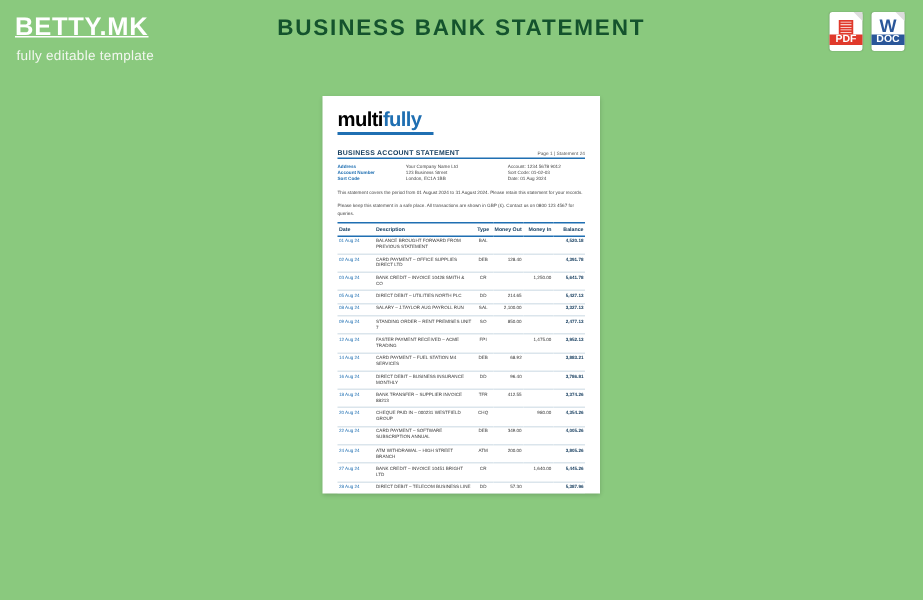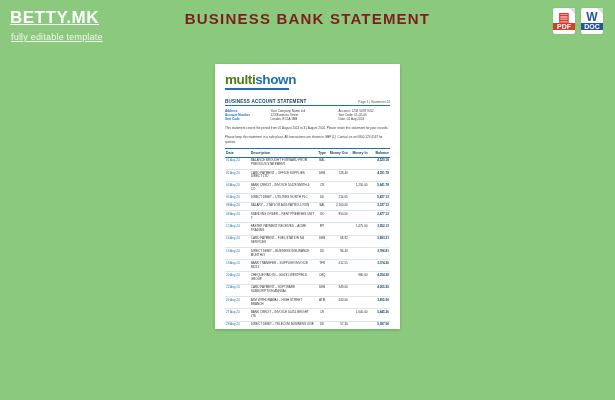--- a/index.html
+++ b/index.html
@@ -36,29 +36,28 @@
     letter-spacing: 0.5px;
     text-decoration: underline;
   }
   .brand-sub {
     position: absolute;
     left: 11px;
     top: 32px;
     color: #f2f7ef;
     font-size: 9px;
     letter-spacing: 0.2px;
-    text-decoration: underline;
   }
   .header-title {
     position: absolute;
     left: 0;
     top: 10px;
     width: 615px;
     text-align: center;
-    color: #7f1d1d;
+    color: #14532d;
     font-weight: bold;
     font-size: 15px;
     letter-spacing: 1.2px;
   }
   
   .badges {
     position: absolute;
     right: 12px;
     top: 8px;
     display: flex;
@@ -130,21 +129,21 @@
   }
   
   .logo {
     font-size: 13.5px;
     font-weight: bold;
     color: #1f6fb2;
     letter-spacing: -0.4px;
     line-height: 1;
     margin-bottom: 1px;
   }
-  .logo .multi { color: #4d7c0f; }
+  .logo .multi { color: #000000; }
   .logo .bank { color: #1f6fb2; }
   .logo-bar {
     width: 64px;
     height: 2px;
     background: #1f6fb2;
     margin-bottom: 9px;
   }
   .doc-title-row {
     display: flex;
     justify-content: space-between;
@@ -242,21 +241,21 @@
         <span class="corner"></span>
         <span class="glyph">W</span>
         <span class="tag">DOC</span>
       </div>
     </div>
   </div>
 
   <div class="workspace">
     <div class="sheet">
       <div class="sheet-inner">
-        <div class="logo"><span class="multi">multi</span><span class="bank">shown</span></div>
+        <div class="logo"><span class="multi">multi</span><span class="bank">fully</span></div>
         <div class="logo-bar"></div>
 
         <div class="doc-title-row">
           <div class="doc-title">BUSINESS ACCOUNT STATEMENT</div>
           <div class="doc-pageinfo">Page 1 | Statement 24</div>
         </div>
 
         <div class="meta">
           <div class="meta-col left" style="white-space:pre-line">Address
 Account Number

